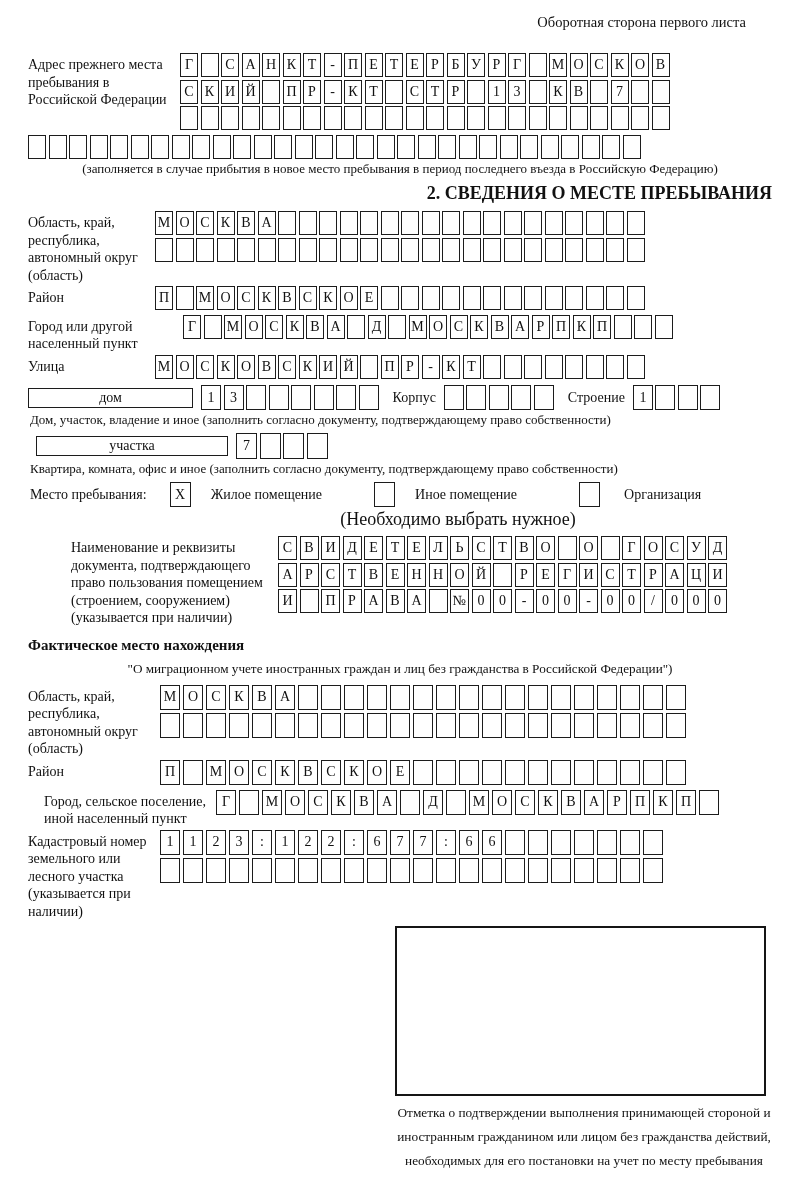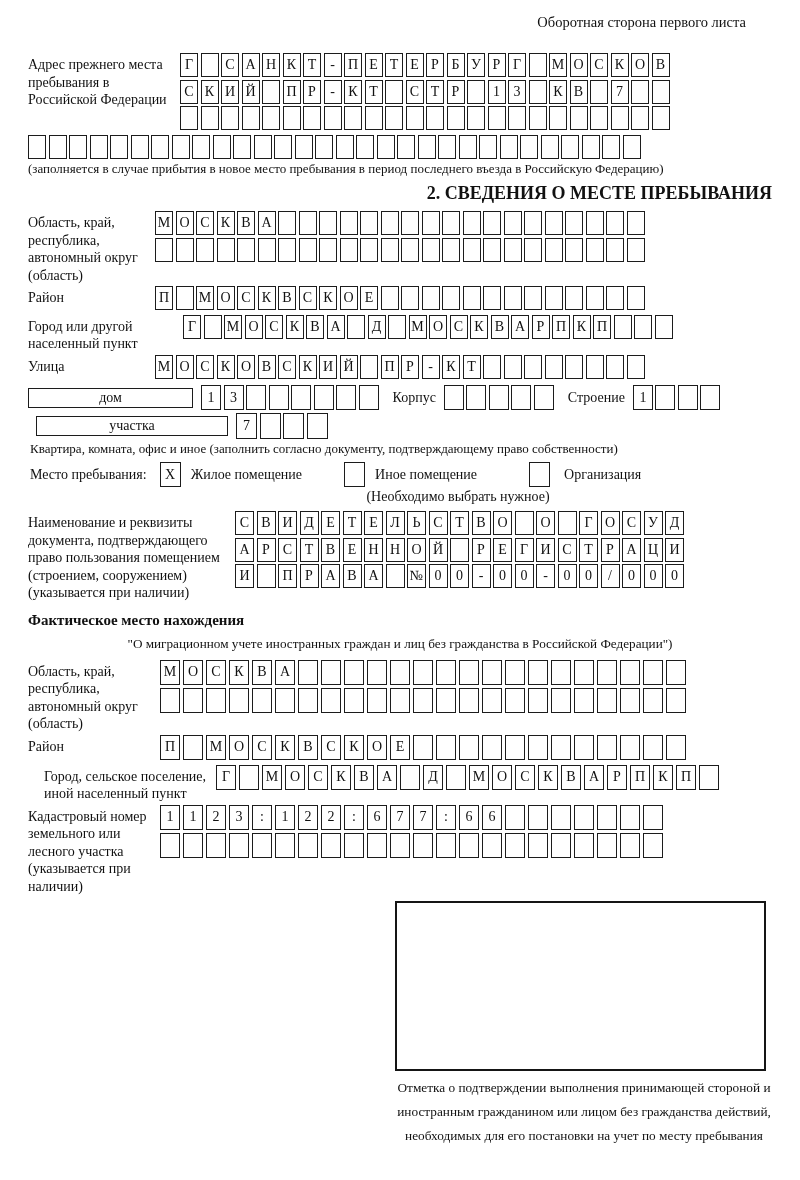--- a/index.html
+++ b/index.html
@@ -16,21 +16,21 @@
   .cellrow { display: flex; gap: 2.5px; margin-bottom: 2.5px; }
   .cbox {
     width: 18px; height: 24px; border: 1.6px solid #1c1c1c; flex-shrink: 0;
     display: flex; align-items: center; justify-content: center;
     font-size: 14px; line-height: 1; background: #fff;
   }
 
   
   .sec-prev .flabel { width: 152px; }
   .fullrow { margin-left: 0; margin-top: 1px; }
-  .center-note { font-size: 13px; margin: 2px 0 4px 0; font-family: Liberation Serif, serif; }
+  .center-note { text-align: center; font-size: 13px; margin: 2px 0 4px 0; font-family: Liberation Serif, serif; }
 
   .sec-title { text-align: right; font-weight: bold; font-size: 18px; margin: 6px 0 7px 0; }
 
   
   .sec-main .flabel { width: 127px; }
   .sec-main .field.gorod .flabel { width: 155px; }
 
   
   .dom-row { display: flex; align-items: center; margin: 4px 0 2px 0; }
   .widebox { border: 1.6px solid #1c1c1c; height: 20px; display: flex; align-items: center; justify-content: center; font-size: 14px; }
@@ -38,29 +38,29 @@
   .kvartbox { width: 192px; margin-left: 8px; margin-right: 8px; }
   .dom-row .cellrow, .kvart-row .cellrow { margin-bottom: 0; }
   .dom-row .cbox { width: 20px; height: 25px; }
   .inl-label { font-size: 14px; margin: 0 8px 0 14px; }
   .left-note { font-size: 13px; margin: 2px 0 5px 2px; }
 
   .kvart-row { display: flex; align-items: center; margin: 3px 0 2px 0; }
   .kvart-row .cbox { width: 21px; height: 26px; }
 
   
-  .mesto-row { display: flex; align-items: center; margin: 5px 0 2px 2px; font-size: 14px; }
+  .mesto-row { display: flex; align-items: center; margin: 5px 0 2px 2px; font-size: 14px; gap: 10px; }
   .chk { width: 21px; height: 25px; border: 1.6px solid #1c1c1c; display: flex; align-items: center; justify-content: center; font-size: 14px; flex-shrink: 0; }
   .chk1 { margin-left: 13px; margin-right: 10px; }
   .chk2 { margin-left: 42px; margin-right: 10px; }
   .chk3 { margin-left: 52px; margin-right: 14px; }
-  .mesto-note { text-align: center; width: 430px; margin-left: 215px; font-size: 14px; margin-bottom: 6px; }
+  .mesto-note { text-align: center; width: 430px; margin-left: 215px; font-size: 18px; margin-bottom: 6px; }
 
   
-  .doc-block .flabel { width: 207px; }
+  .doc-block .flabel { width: 207px; margin-left: 43px; }
   .doc-block .cbox { width: 19px; }
 
   
   .fact-title { font-weight: bold; font-size: 15px; margin: 10px 0 6px 0; }
   .fact-note { text-align: center; font-size: 13.2px; line-height: 17px; }
   .fact-note.last { margin-bottom: 8px; }
   .sec-fact .flabel { width: 132px; }
   .sec-fact .field.gorod .flabel { width: 172px; margin-left: 16px; }
   .sec-fact .cbox { width: 20px; height: 25px; }
   .sec-fact .cellrow { gap: 3px; margin-bottom: 3px; }
@@ -364,20 +364,21 @@
           <span class="cbox"></span>
         </div>
       <span class="inl-label">Строение</span>
       <div class="cellrow">
           <span class="cbox">1</span>
           <span class="cbox"></span>
           <span class="cbox"></span>
           <span class="cbox"></span>
         </div>
     </div>
+    <div class="left-note">Дом, участок, владение и иное (заполнить согласно документу, подтверждающему право собственности)</div>
 
     <div class="kvart-row">
       <div class="widebox kvartbox">участка</div>
       <div class="cellrow">
           <span class="cbox">7</span>
           <span class="cbox"></span>
           <span class="cbox"></span>
           <span class="cbox"></span>
         </div>
     </div>

